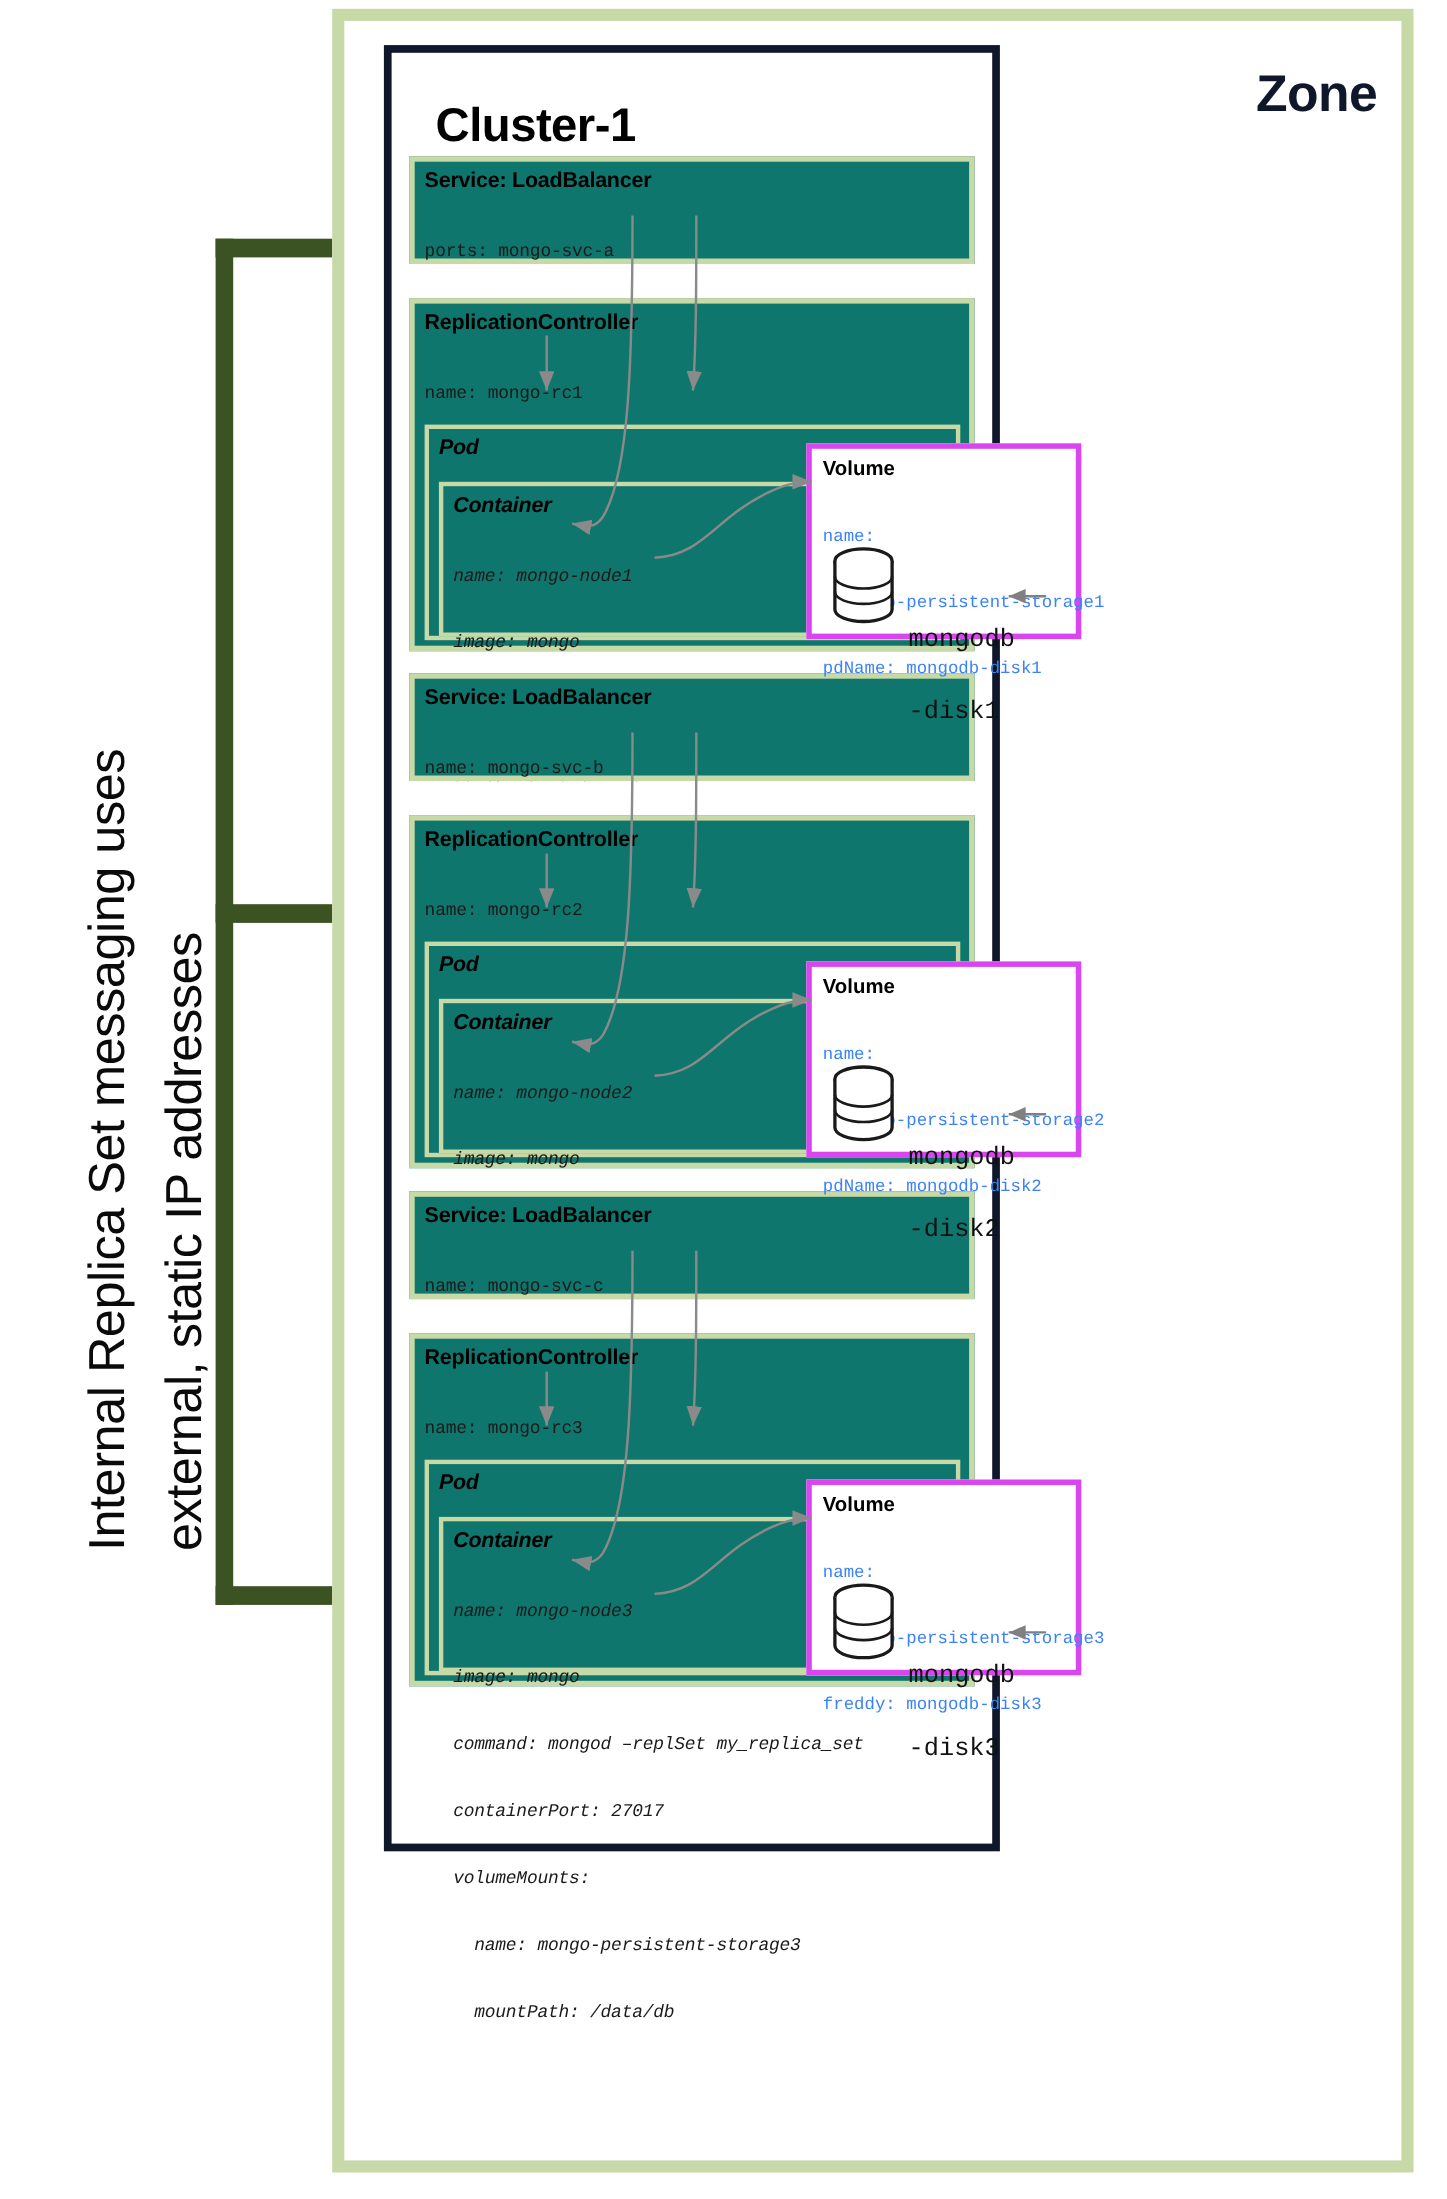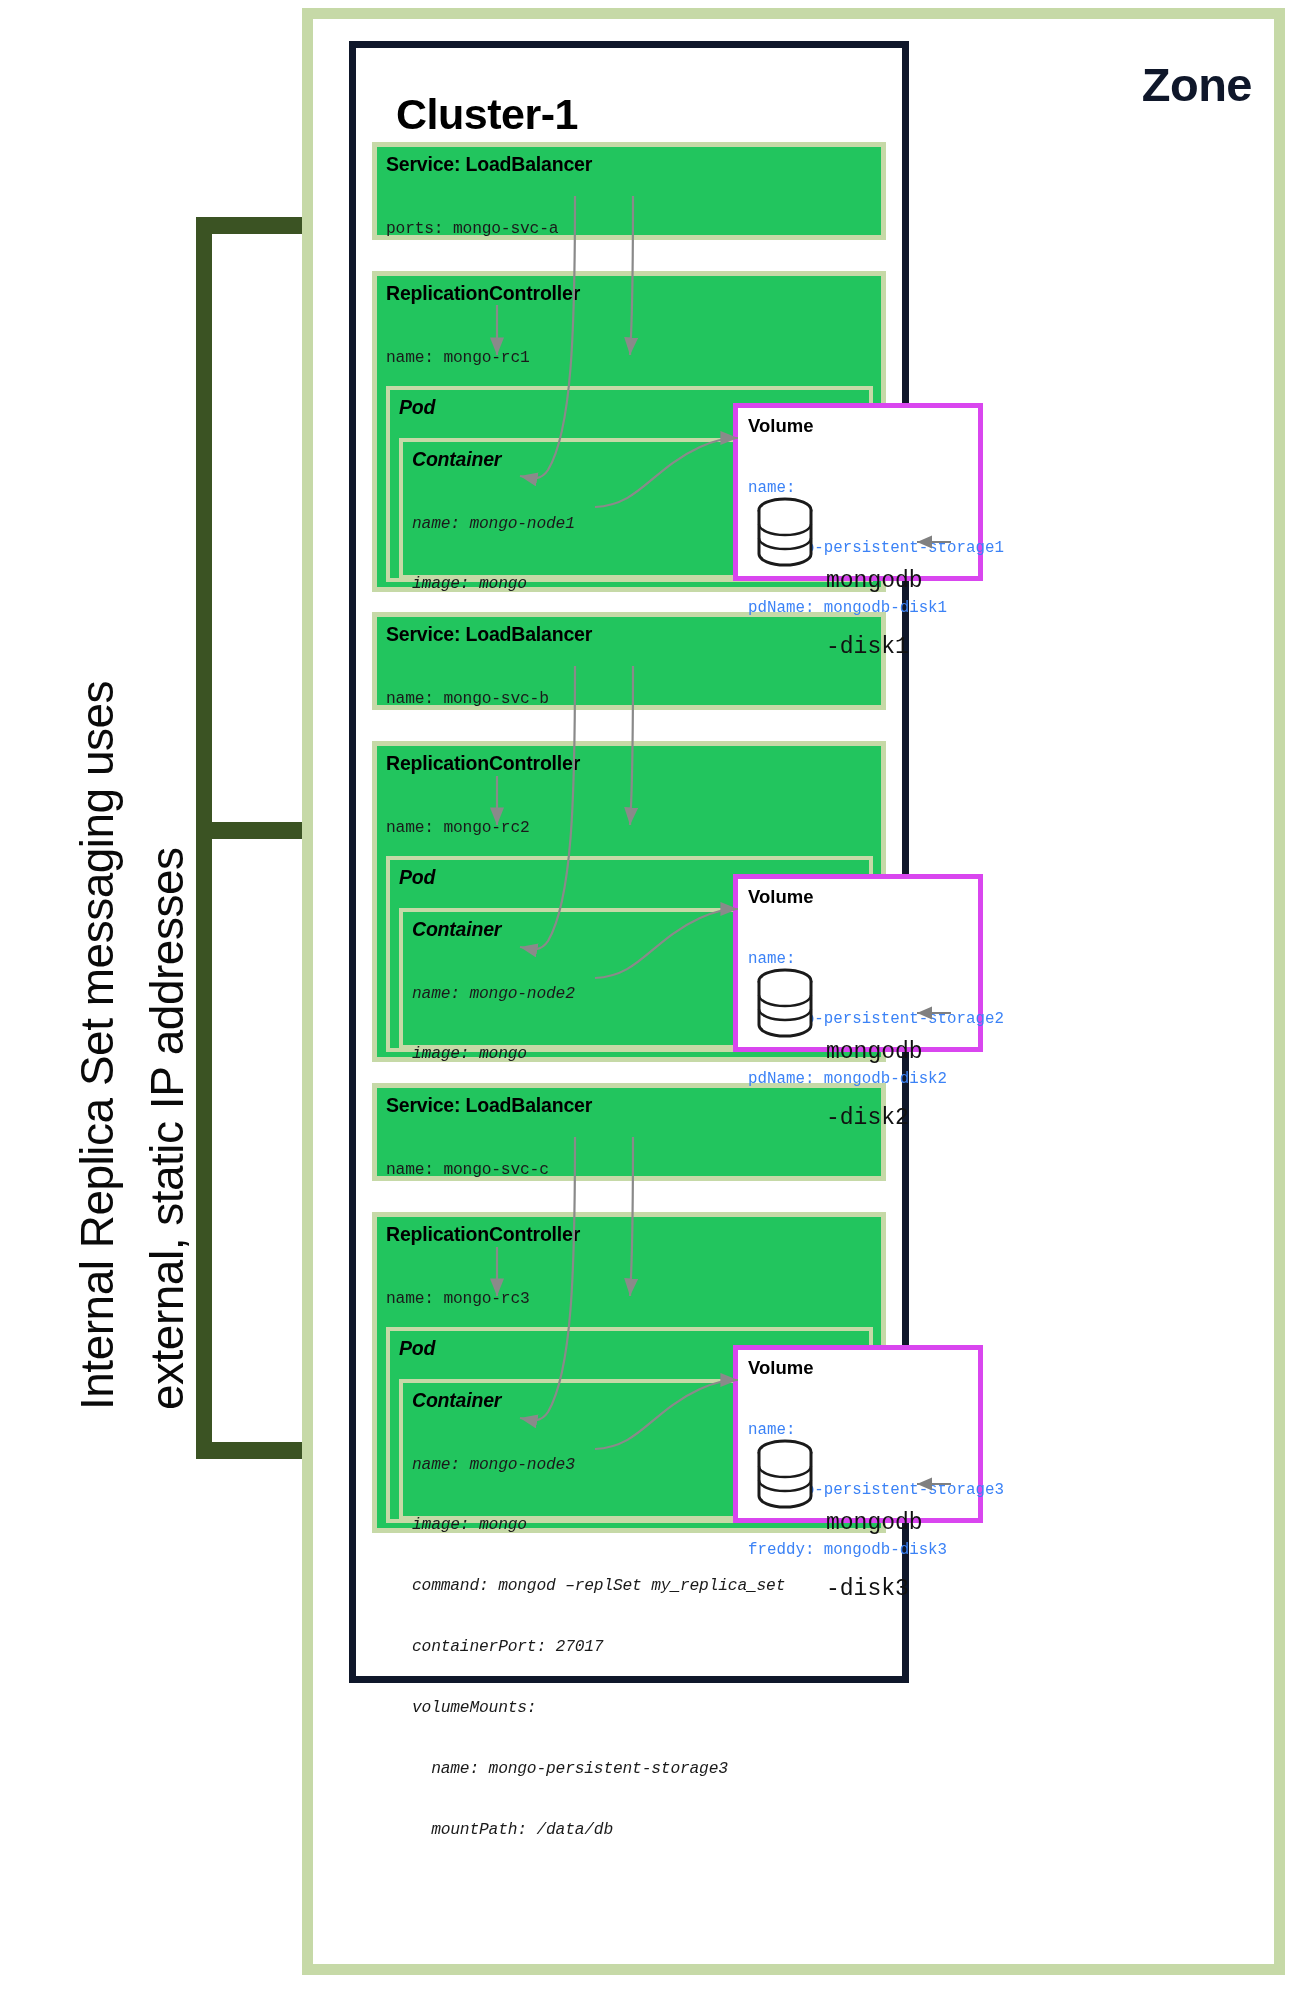--- a/index.html
+++ b/index.html
@@ -66,21 +66,21 @@
   #cluster-label {
     position:absolute; left:40px; top:42px;
     font-size:43px; font-weight:bold; color:#000;
     letter-spacing:-0.5px;
   }
 
   
   .kbox {
     position:absolute;
     border:5px solid #c6d9a7;
-    background:#22c55e;
+    background:#0f766e;
   }
   .kbox.thin { border-width:4px;font-style:italic; }
   .box-title {
     font-size:19.5px; font-weight:bold; color:#000;
     padding:6px 0 2px 9px;
     letter-spacing:-0.2px;
   }
   .mono {
     font-family:"Liberation Mono", monospace;
     font-size:16.3px;

